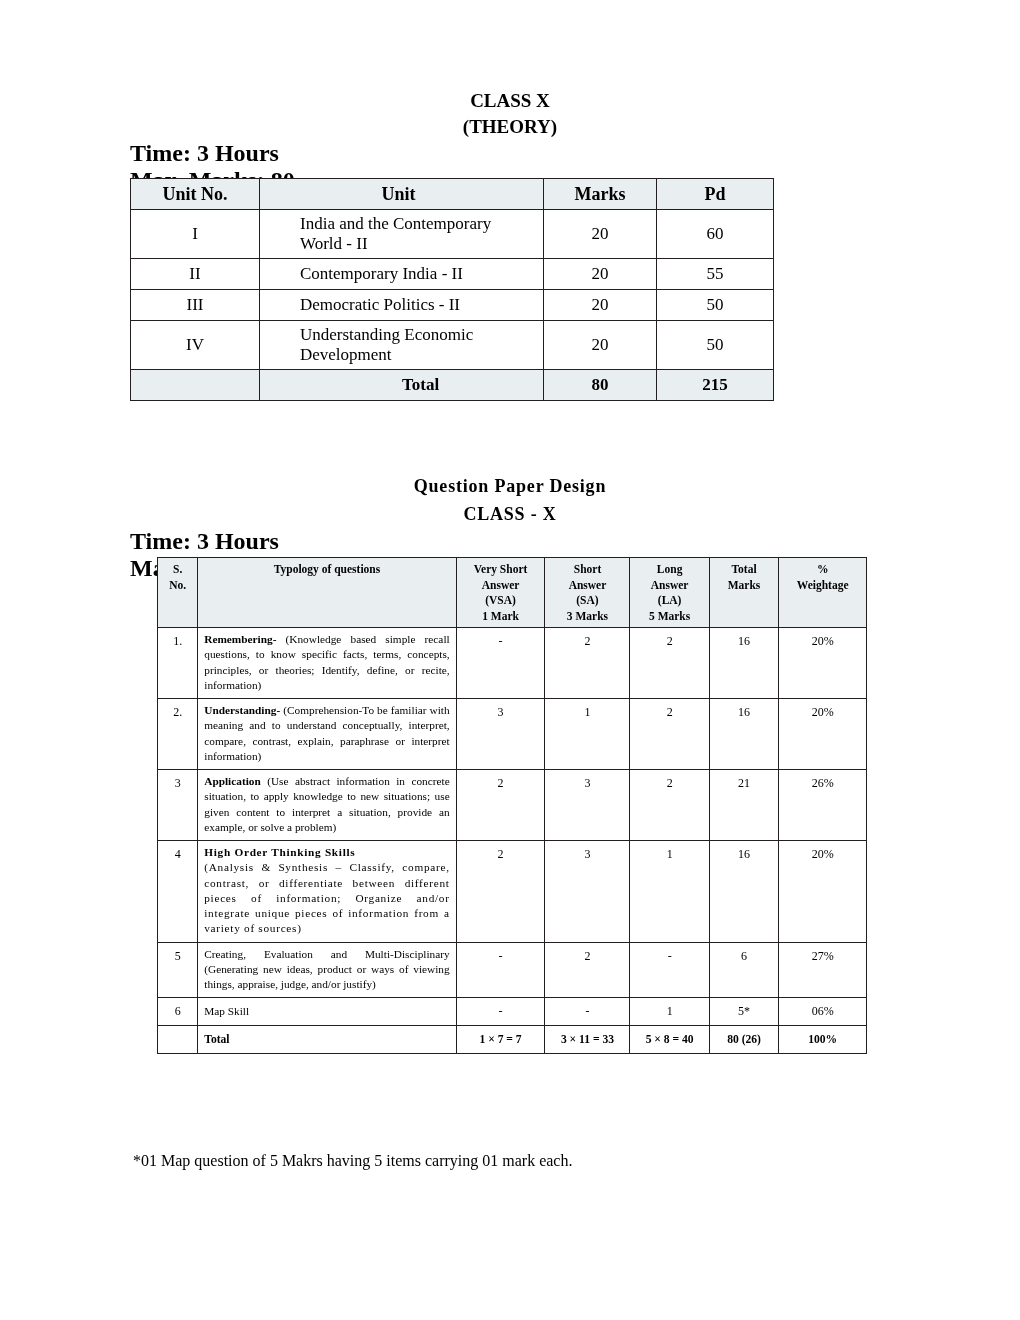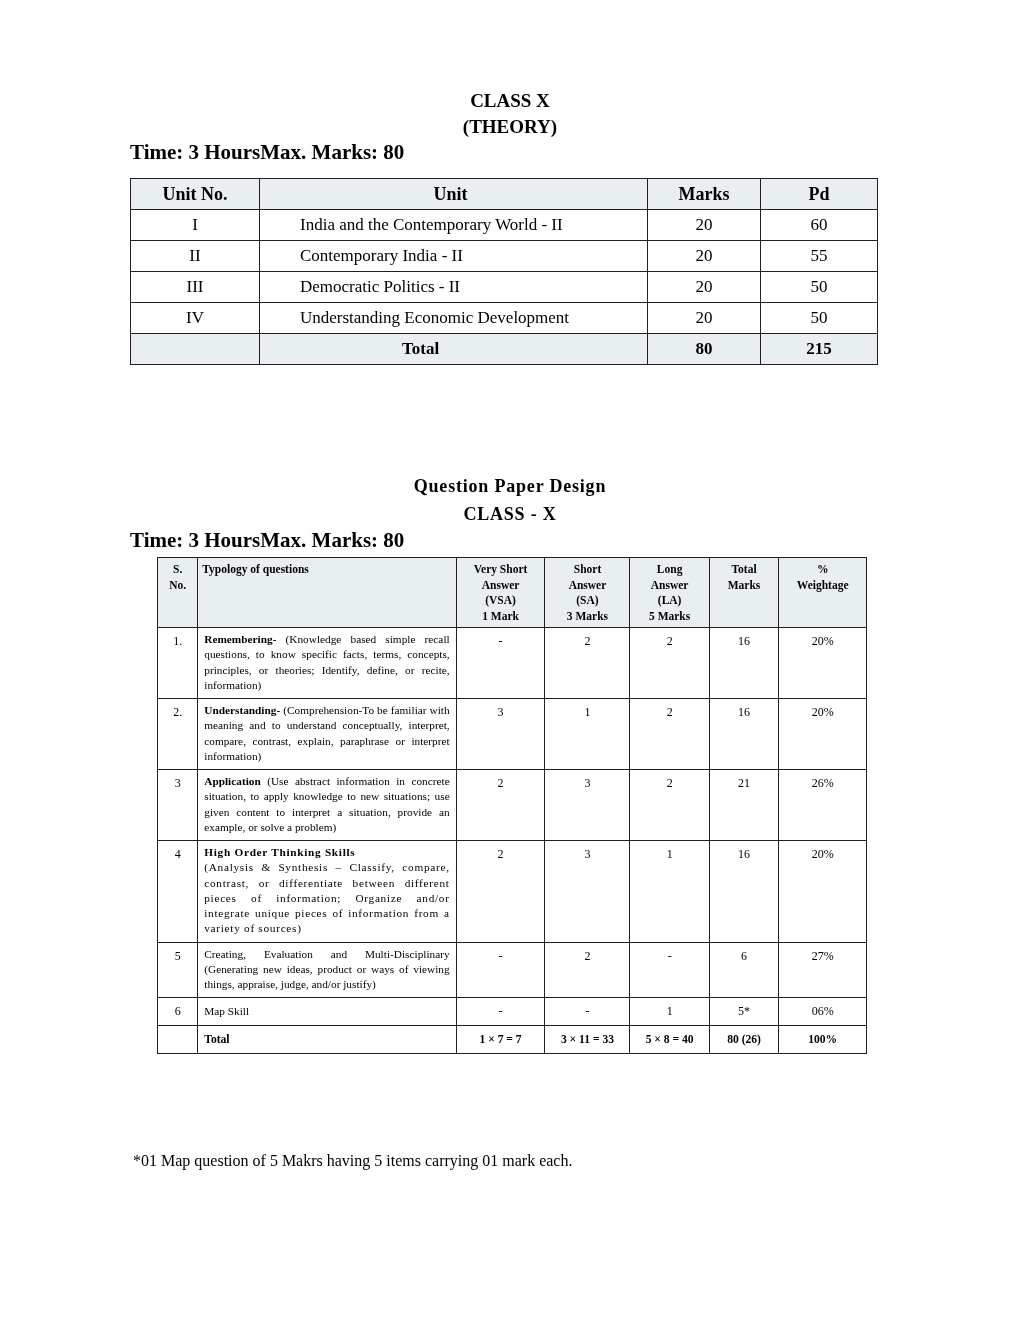--- a/index.html
+++ b/index.html
@@ -39,32 +39,33 @@
     text-align: center;
     font-weight: bold;
   }
 
   .meta-row {
     position: absolute;
     left: 130px;
     right: 105px;
     display: flex;
     justify-content: flex-start;
-    font-size: 21px;
-    font-weight: bold;
+    font-size: 24px;
+    font-weight: bold;
+    flex-direction: column;
   }
   .meta-row-1 { top: 140px; }
   .meta-row-2 { top: 528px; }
 
   
   table.t1 {
     position: absolute;
     left: 130px;
     top: 178px;
-    width: 748px;
+    width: 644px;
     border-collapse: collapse;
     font-size: 17px;
   }
   table.t1 td, table.t1 th {
     border: 1.6px solid #231f20;
     padding: 4px 6px;
     height: 22px;
     vertical-align: middle;
   }
   table.t1 .shade { background: #e9eef0; }
@@ -209,21 +210,21 @@
     <span>Max. Marks: 80</span>
   </div>
 
   <table class="t2">
     <thead>
       <tr>
         <td class="col-sno">
           <span>S.</span><br>
           <span>No.</span>
         </td>
-        <td class="col-typ" style="text-align:left;">Typology of questions</td>
+        <td class="col-typ" style="text-align:center;">Typology of questions</td>
         <td class="col-vsa">
           <span>Very Short</span><br>
           <span>Answer</span><br>
           <span>(VSA)</span><br>
           <span>1 Mark</span>
         </td>
         <td class="col-sa">
           <span>Short</span><br>
           <span>Answer</span><br>
           <span>(SA)</span><br>

